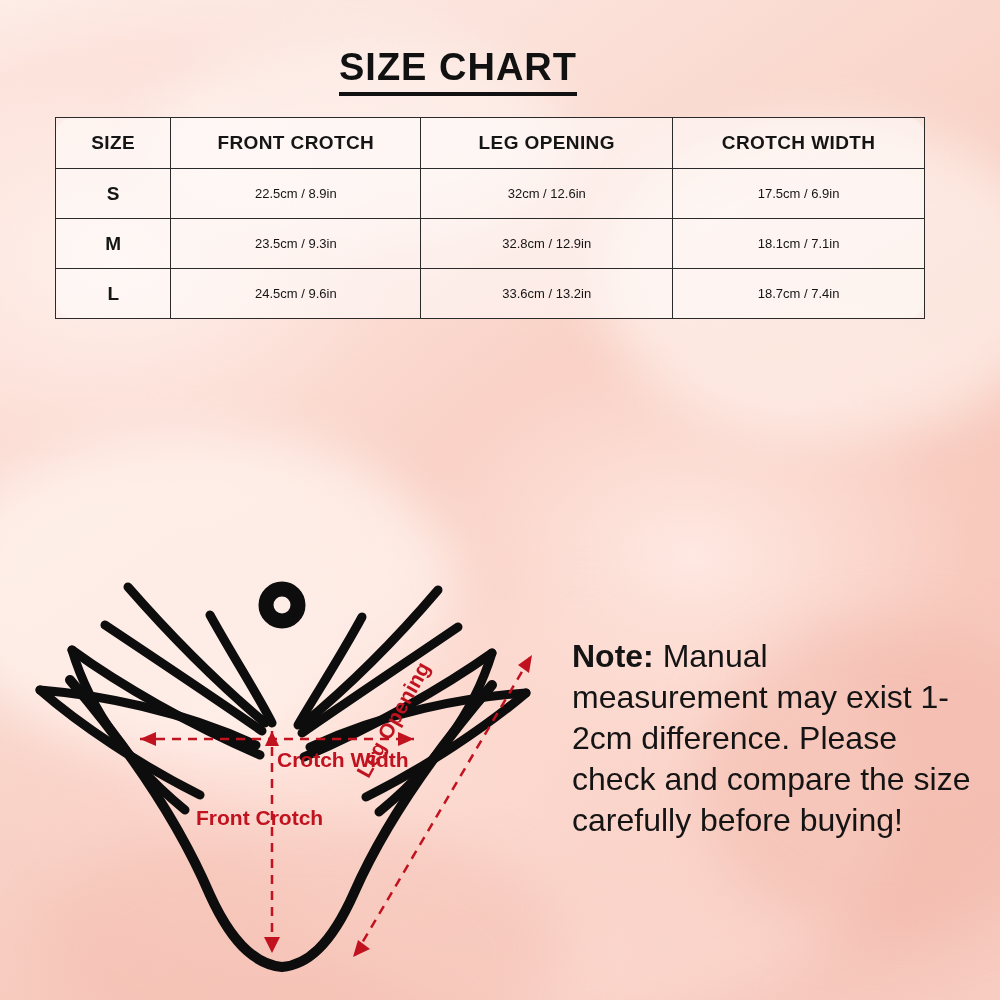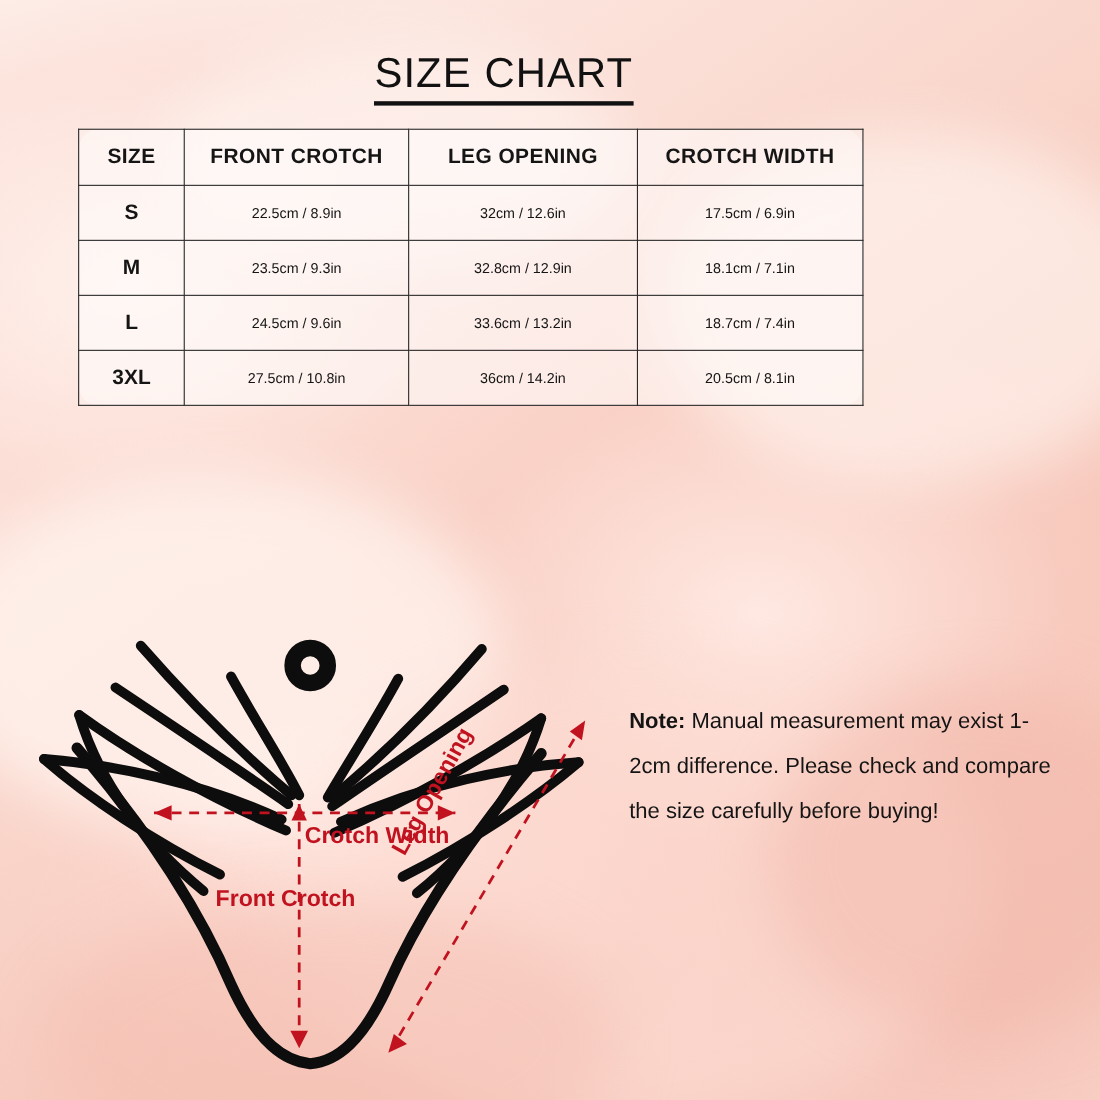--- a/index.html
+++ b/index.html
@@ -38,34 +38,34 @@
   .p5 { left: 700px; top: 620px; width: 380px; height: 320px; background: rgba(241,178,164,0.42); }
   .p6 { left: 150px; top: 40px; width: 420px; height: 200px; background: rgba(255,250,247,0.5); }
 
   .title {
     position: absolute;
     top: 46px;
     left: 0;
     width: 916px;
     text-align: center;
     font-size: 38px;
-    font-weight: normal;
+    font-weight: bold;
     letter-spacing: 1px;
     color: #111;
   }
   .title span {
     border-bottom: 4px solid #111;
     padding-bottom: 4px;
   }
 
   table.size-chart {
     position: absolute;
     top: 117px;
-    left: 71px;
-    width: 714px;
+    left: 55px;
+    width: 870px;
     border-collapse: collapse;
     background: rgba(255,255,255,0.34);
     border-radius: 20px;
   }
   table.size-chart th,
   table.size-chart td {
     border: 1px solid #2a2a2a;
     height: 47px;
     text-align: center;
     color: #151515;
@@ -85,21 +85,21 @@
   table.size-chart col.c1 { width: 118px; }
   table.size-chart col.c2 { width: 256px; }
   table.size-chart col.c3 { width: 258px; }
   table.size-chart col.c4 { width: 258px; }
 
   .note {
     position: absolute;
     left: 572px;
     top: 636px;
     width: 400px;
-    font-size: 20px;
+    font-size: 32px;
     line-height: 41px;
     color: #141414;
   }
   .note b { font-weight: bold; }
 
   .garment {
     position: absolute;
     left: 10px;
     top: 495px;
     width: 560px;
@@ -164,26 +164,20 @@
         <td class="size-col">M</td>
         <td>23.5cm / 9.3in</td>
         <td>32.8cm / 12.9in</td>
         <td>18.1cm / 7.1in</td>
       </tr>
       <tr>
         <td class="size-col">L</td>
         <td>24.5cm / 9.6in</td>
         <td>33.6cm / 13.2in</td>
         <td>18.7cm / 7.4in</td>
-      </tr>
-      <tr>
-        <td class="size-col">3XL</td>
-        <td>27.5cm / 10.8in</td>
-        <td>36cm / 14.2in</td>
-        <td>20.5cm /  8.1in</td>
       </tr>
     </tbody>
   </table>
 
   <div class="note">
     <b>Note:</b><span> Manual measurement may exist 1-2cm difference. Please check and compare the size carefully before buying!</span>
   </div>
 
   <svg class="garment" viewBox="0 0 560 490">
     <g fill="none" stroke="#0d0d0d" stroke-width="9" stroke-linecap="round">

